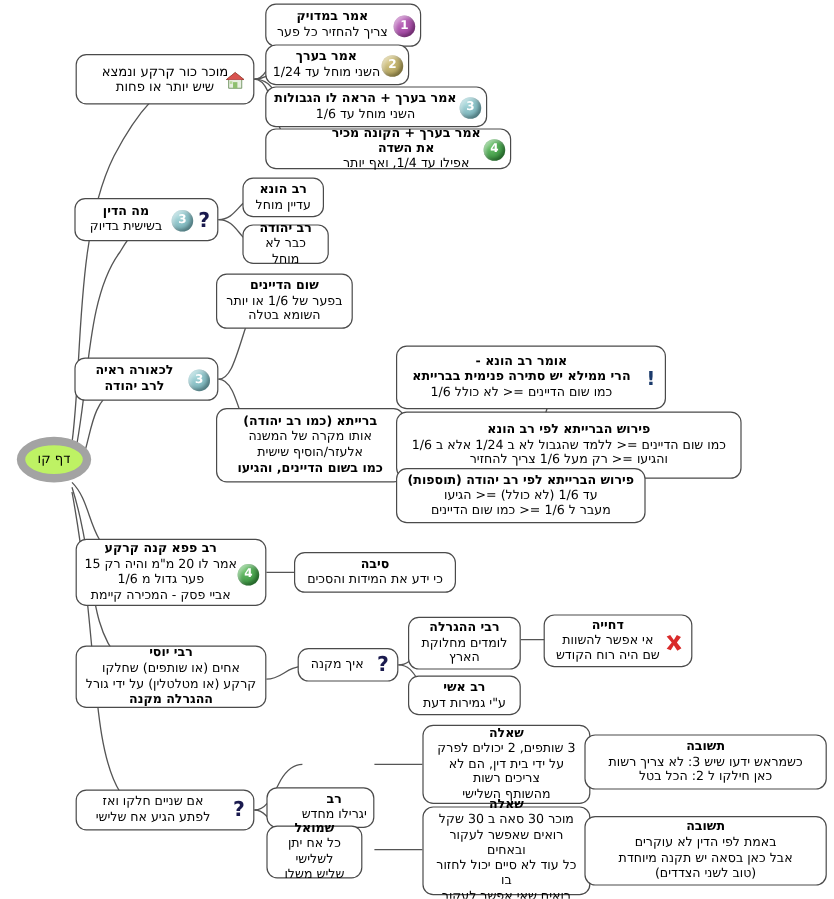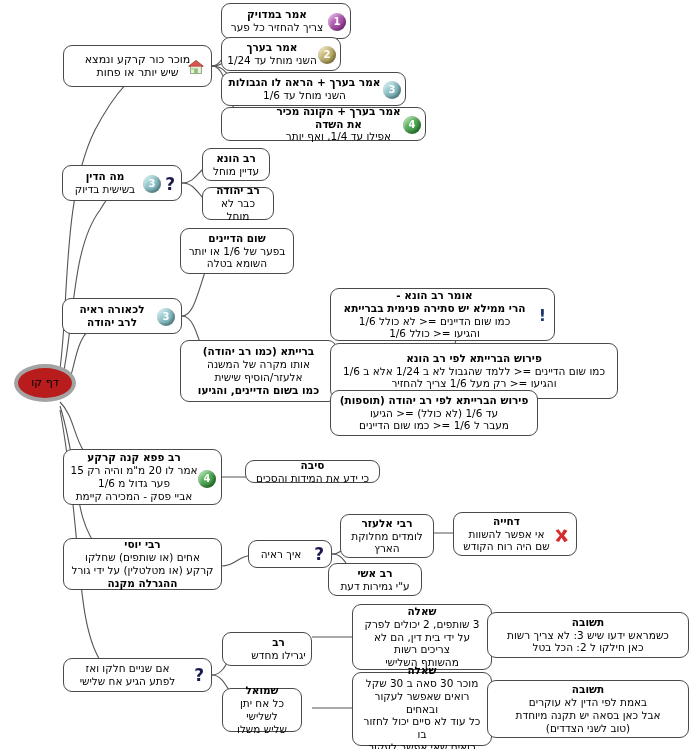--- a/index.html
+++ b/index.html
@@ -20,21 +20,21 @@
     padding:3px 5px;
     direction:rtl;
   }
   .node .txt{display:block;width:100%;}
   .node .hd{font-weight:bold;display:block;}
   .node .ln{display:block;font-weight:normal;}
   .fs10{font-size:10.5px;}
   .fs11{font-size:11px;}
 
   .root{
-    border-radius:50%;border:4px solid #a3a3a3;background:#b91c1c;
+    border-radius:50%;border:7px solid #a3a3a3;background:#bef264;
     font-size:11px;
   }
 
   
   .badge{
     position:absolute;width:18px;height:18px;border-radius:50%;
     display:flex;align-items:center;justify-content:center;
     font-size:10px;font-weight:bold;color:#fff;
     box-shadow:inset -2px -2px 3px rgba(0,0,0,.28), inset 2px 2px 3px rgba(255,255,255,.45);
   }
@@ -196,21 +196,20 @@
       <span class="hd">כמו בשום הדיינים, והגיעו</span>
     </span>
   </div>
 
   <div class="node" style="left:330px;top:288px;width:225px;height:53px;">
     <span class="bang" style="right:8px;top:19px;">!</span>
     <span class="txt fs10" style="padding-right:16px;">
       <span class="hd">אומר רב הונא -</span>
       <span class="hd">הרי ממילא יש סתירה פנימית בברייתא</span>
       <span class="ln">כמו שום הדיינים =&lt; לא כולל 1/6</span>
-      <span class="ln">והגיעו =&lt; כולל 1/6</span>
     </span>
   </div>
 
   <div class="node" style="left:330px;top:343px;width:288px;height:56px;">
     <span class="txt fs10">
       <span class="hd">פירוש הברייתא לפי רב הונא</span>
       <span class="ln">כמו שום הדיינים =&lt; ללמד שהגבול לא ב 1/24 אלא ב 1/6</span>
       <span class="ln">והגיעו =&lt; רק מעל 1/6 צריך להחזיר</span>
     </span>
   </div>
@@ -226,50 +225,50 @@
   <div class="node" style="left:63px;top:449px;width:159px;height:56px;">
     <span class="badge b4" style="right:5px;top:20px;">4</span>
     <span class="txt fs10" style="padding-right:17px;">
       <span class="hd">רב פפא קנה קרקע</span>
       <span class="ln">אמר לו 20 מ"מ והיה רק 15</span>
       <span class="ln">פער גדול מ 1/6</span>
       <span class="ln">אביי פסק - המכירה קיימת</span>
     </span>
   </div>
 
-  <div class="node" style="left:245px;top:460px;width:135px;height:23px;">
+  <div class="node" style="left:245px;top:460px;width:135px;height:34px;">
     <span class="txt fs10">
       <span class="hd">סיבה</span>
       <span class="ln">כי ידע את המידות והסכים</span>
     </span>
   </div>
 
   <div class="node" style="left:63px;top:538px;width:159px;height:52px;">
     <span class="txt fs10">
       <span class="hd">רבי יוסי</span>
       <span class="ln">אחים (או שותפים) שחלקו</span>
       <span class="ln">קרקע (או מטלטלין) על ידי גורל</span>
       <span class="hd">ההגרלה מקנה</span>
     </span>
   </div>
 
   <div class="node" style="left:248px;top:540px;width:84px;height:28px;">
     <span class="qicon" style="right:7px;top:5px;">?</span>
-    <span class="txt fs10" style="padding-right:18px;">איך ראיה</span>
+    <span class="txt fs10" style="padding-right:18px;">איך מקנה</span>
   </div>
 
   <div class="node" style="left:340px;top:514px;width:94px;height:44px;">
     <span class="txt fs10">
-      <span class="hd">רבי אלעזר</span>
+      <span class="hd">רבי ההגרלה</span>
       <span class="ln">לומדים מחלוקת</span>
       <span class="ln">הארץ</span>
     </span>
   </div>
 
-  <div class="node" style="left:328px;top:563px;width:94px;height:33px;">
+  <div class="node" style="left:340px;top:563px;width:94px;height:33px;">
     <span class="txt fs10">
       <span class="hd">רב אשי</span>
       <span class="ln">ע"י גמירות דעת</span>
     </span>
   </div>
 
   <div class="node" style="left:453px;top:512px;width:124px;height:44px;">
     <svg class="xicon" style="right:6px;top:14px;" viewBox="0 0 20 20">
       <path d="M3 4 L8 10 L3 16 L7 17.5 L10 12.5 L13.5 18 L17.5 15.5 L13 10 L17 4.5 L13 2.5 L10 7.5 L6.5 2.5 Z" fill="#d92b2b"></path>
     </svg>
@@ -281,21 +280,21 @@
   </div>
 
   <div class="node" style="left:63px;top:658px;width:149px;height:34px;">
     <span class="qicon" style="right:7px;top:8px;">?</span>
     <span class="txt fs10" style="padding-right:20px;">
       <span class="ln">אם שניים חלקו ואז</span>
       <span class="ln">לפתע הגיע אח שלישי</span>
     </span>
   </div>
 
-  <div class="node" style="left:222px;top:632px;width:90px;height:34px;padding-left:28px;">
+  <div class="node" style="left:222px;top:656px;width:90px;height:34px;padding-left:28px;">
     <span class="txt fs10">
       <span class="hd">רב</span>
       <span class="ln">יגרילו מחדש</span>
     </span>
   </div>
 
   <div class="node" style="left:222px;top:688px;width:80px;height:44px;">
     <span class="txt fs10">
       <span class="hd">שמואל</span>
       <span class="ln">כל אח יתן לשלישי</span>

